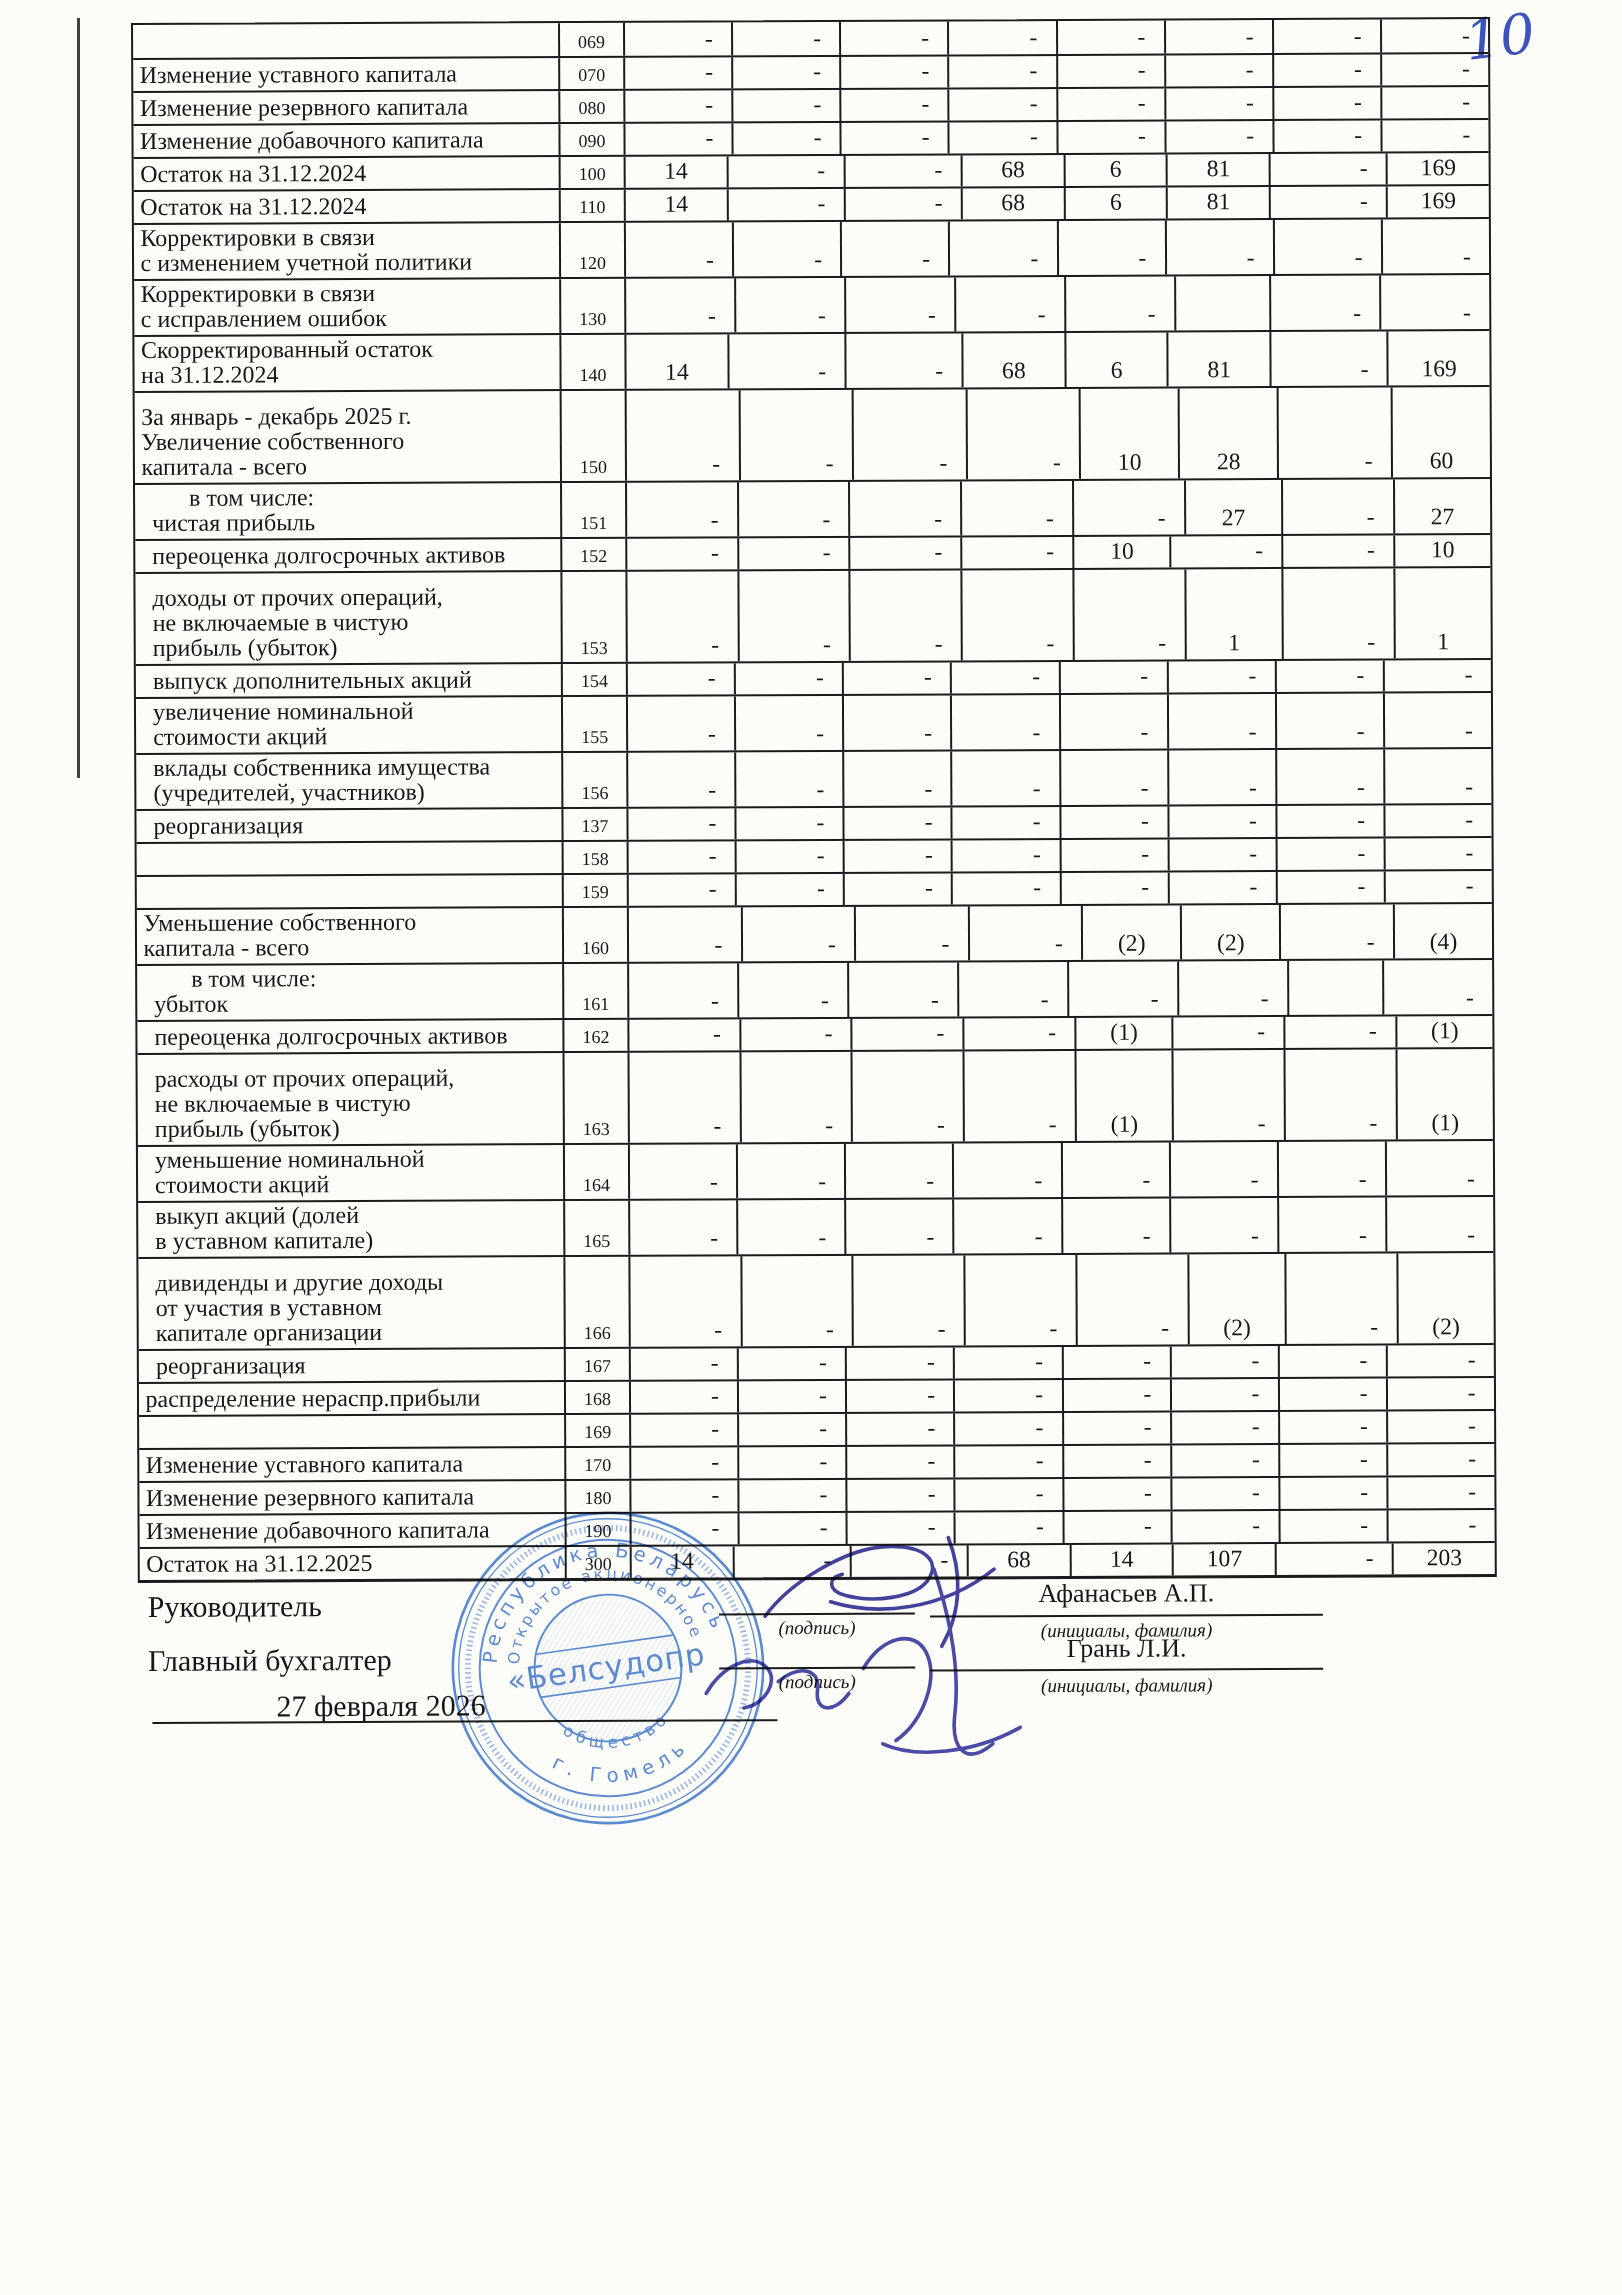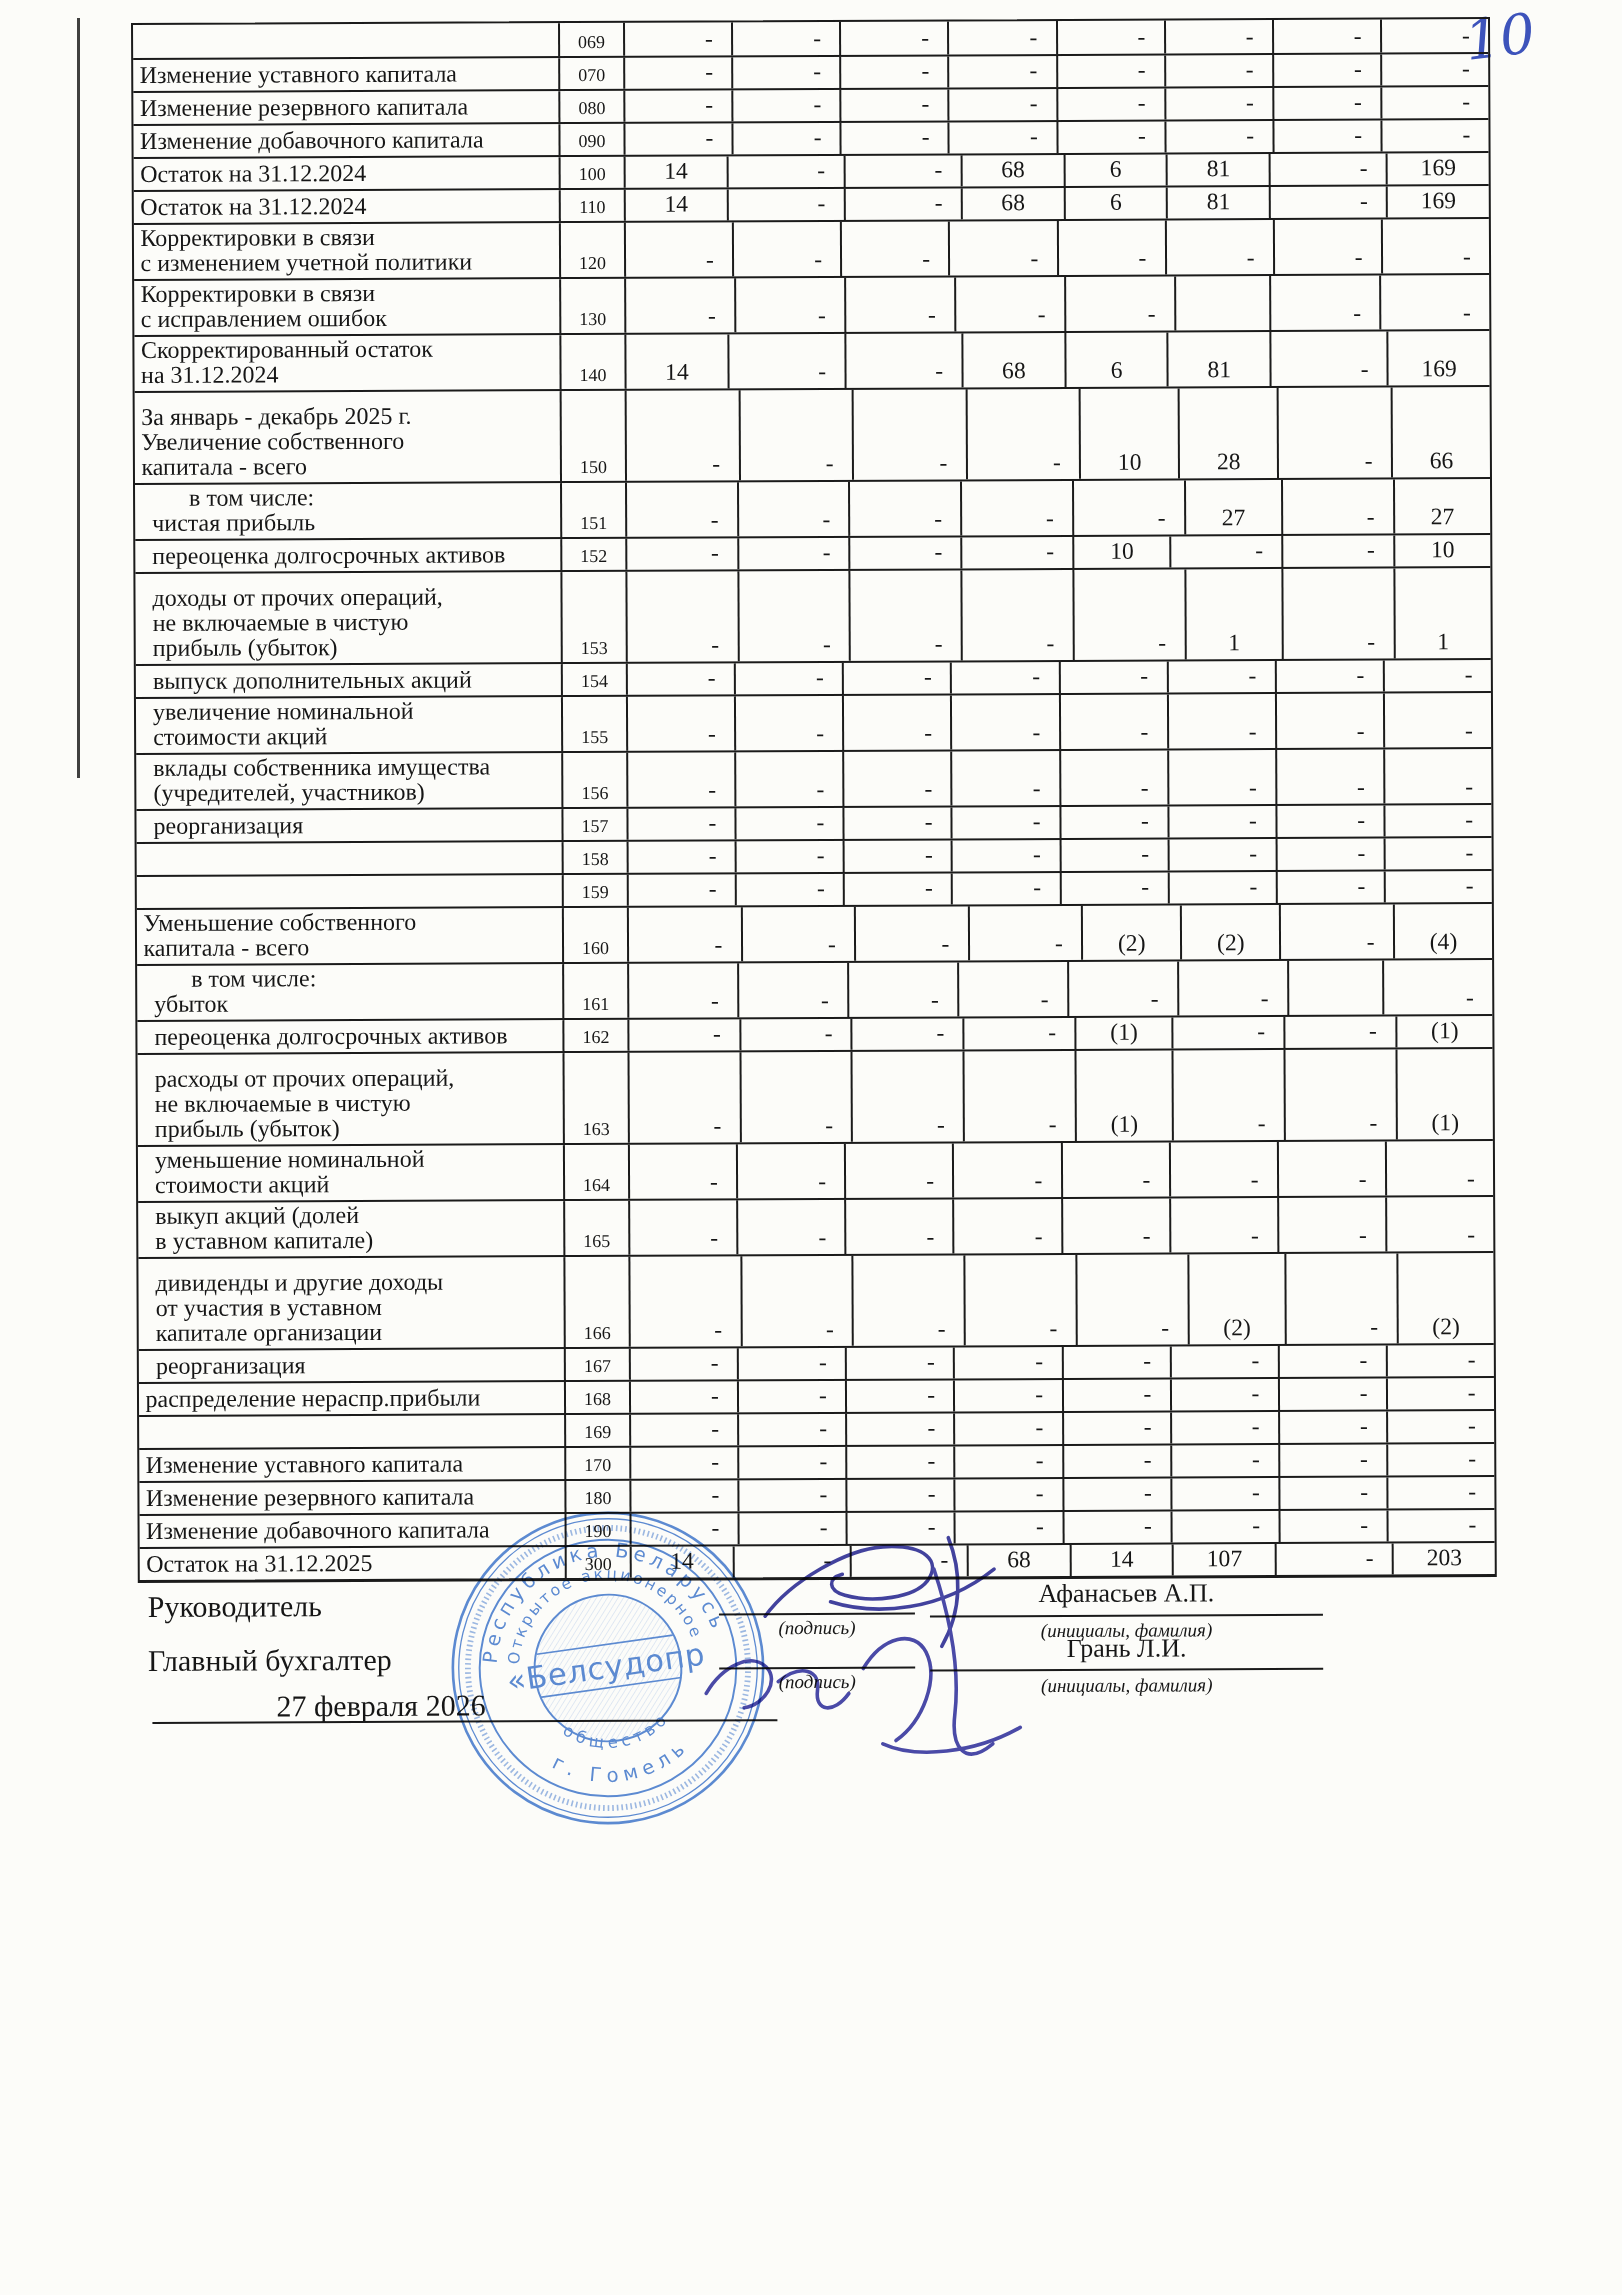--- a/index.html
+++ b/index.html
@@ -183,21 +183,21 @@
             <div class="lline">капитала - всего</div>
           </div>
           <div class="cell codec">150</div>
           <div class="cell valc dash">-</div>
           <div class="cell valc dash">-</div>
           <div class="cell valc dash">-</div>
           <div class="cell valc dash">-</div>
           <div class="cell valc">10</div>
           <div class="cell valc">28</div>
           <div class="cell valc dash">-</div>
-          <div class="cell valc">66</div>
+          <div class="cell valc">60</div>
         </div>
         <div class="trow" style="height: 56px;">
           <div class="cell lblc ind">
             <div class="lline vtc">в том числе:</div>
             <div class="lline">чистая прибыль</div>
           </div>
           <div class="cell codec">151</div>
           <div class="cell valc dash">-</div>
           <div class="cell valc dash">-</div>
           <div class="cell valc dash">-</div>
@@ -278,21 +278,21 @@
           <div class="cell valc dash">-</div>
           <div class="cell valc dash">-</div>
           <div class="cell valc dash">-</div>
           <div class="cell valc dash">-</div>
           <div class="cell valc dash">-</div>
         </div>
         <div class="trow" style="height: 33px;">
           <div class="cell lblc ind">
             <div class="lline">реорганизация</div>
           </div>
-          <div class="cell codec">157</div>
+          <div class="cell codec">137</div>
           <div class="cell valc dash">-</div>
           <div class="cell valc dash">-</div>
           <div class="cell valc dash">-</div>
           <div class="cell valc dash">-</div>
           <div class="cell valc dash">-</div>
           <div class="cell valc dash">-</div>
           <div class="cell valc dash">-</div>
           <div class="cell valc dash">-</div>
         </div>
         <div class="trow" style="height: 33px;">

